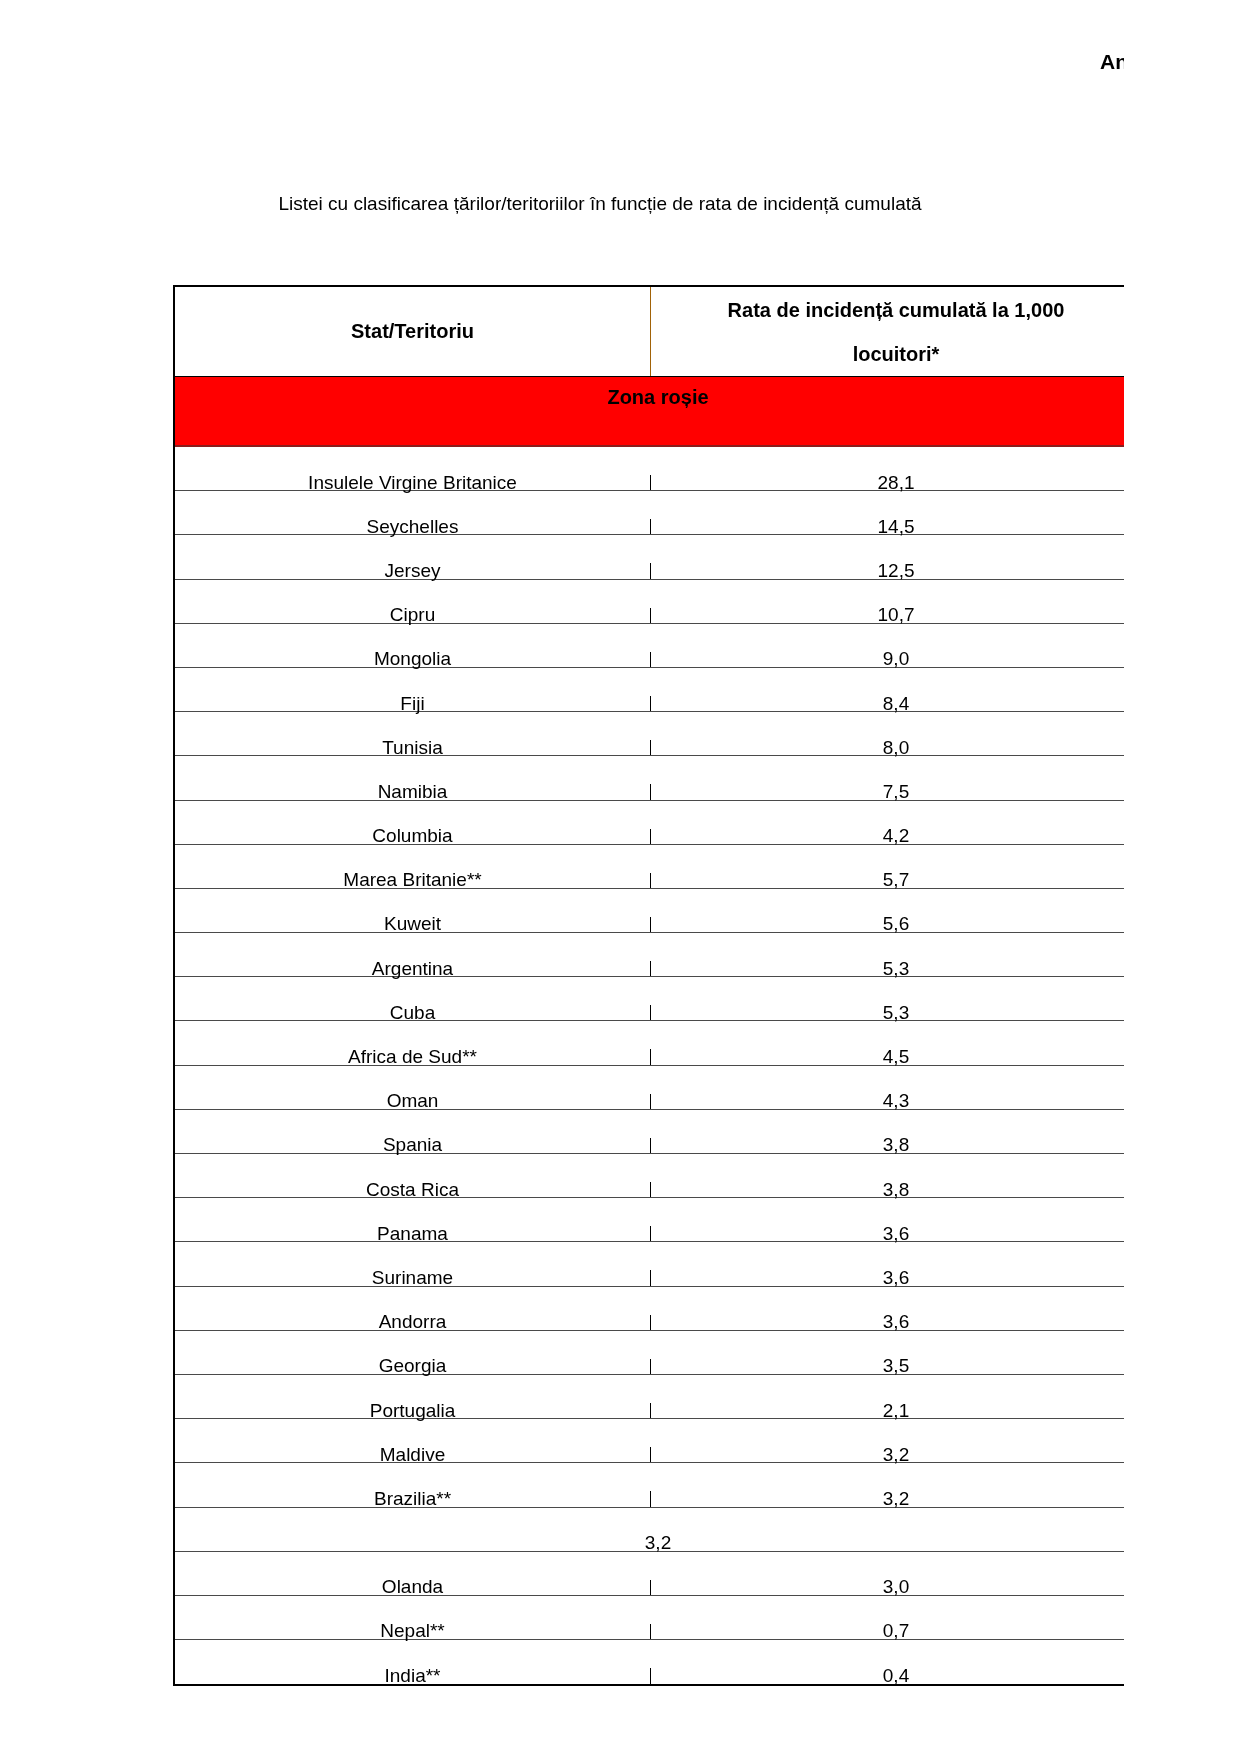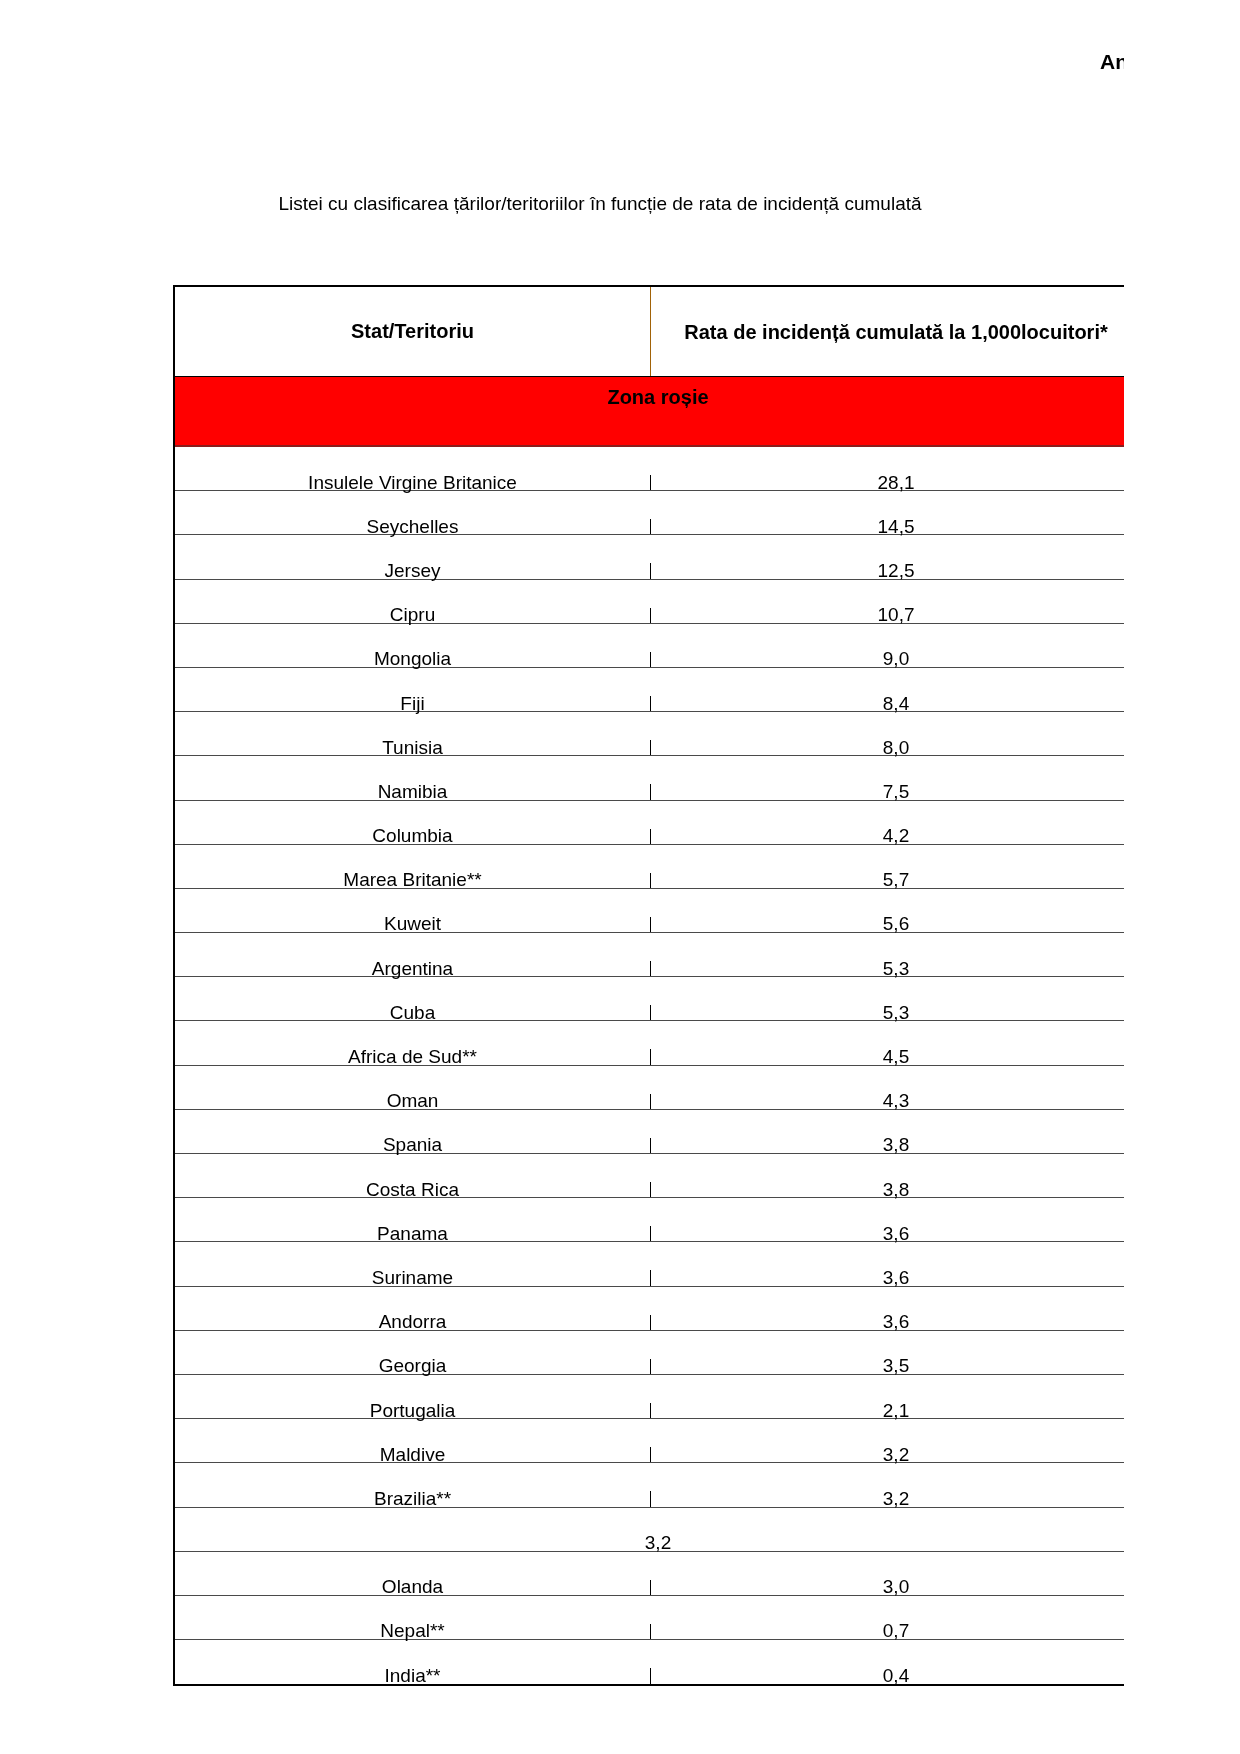--- a/index.html
+++ b/index.html
@@ -53,21 +53,21 @@
     box-sizing: border-box;
     display: flex;
     align-items: center;
     justify-content: center;
     font-weight: bold;
     font-size: 20px;
   }
   .th-right {
     flex: 1;
     display: flex;
-    flex-direction: row;
+    flex-direction: column;
     justify-content: center;
     align-items: center;
     font-weight: bold;
     font-size: 20px;
     line-height: 44px;
     text-align: center;
   }
   .zone {
     height: 70px;
     border-bottom: 2px solid #8b1d1d;

